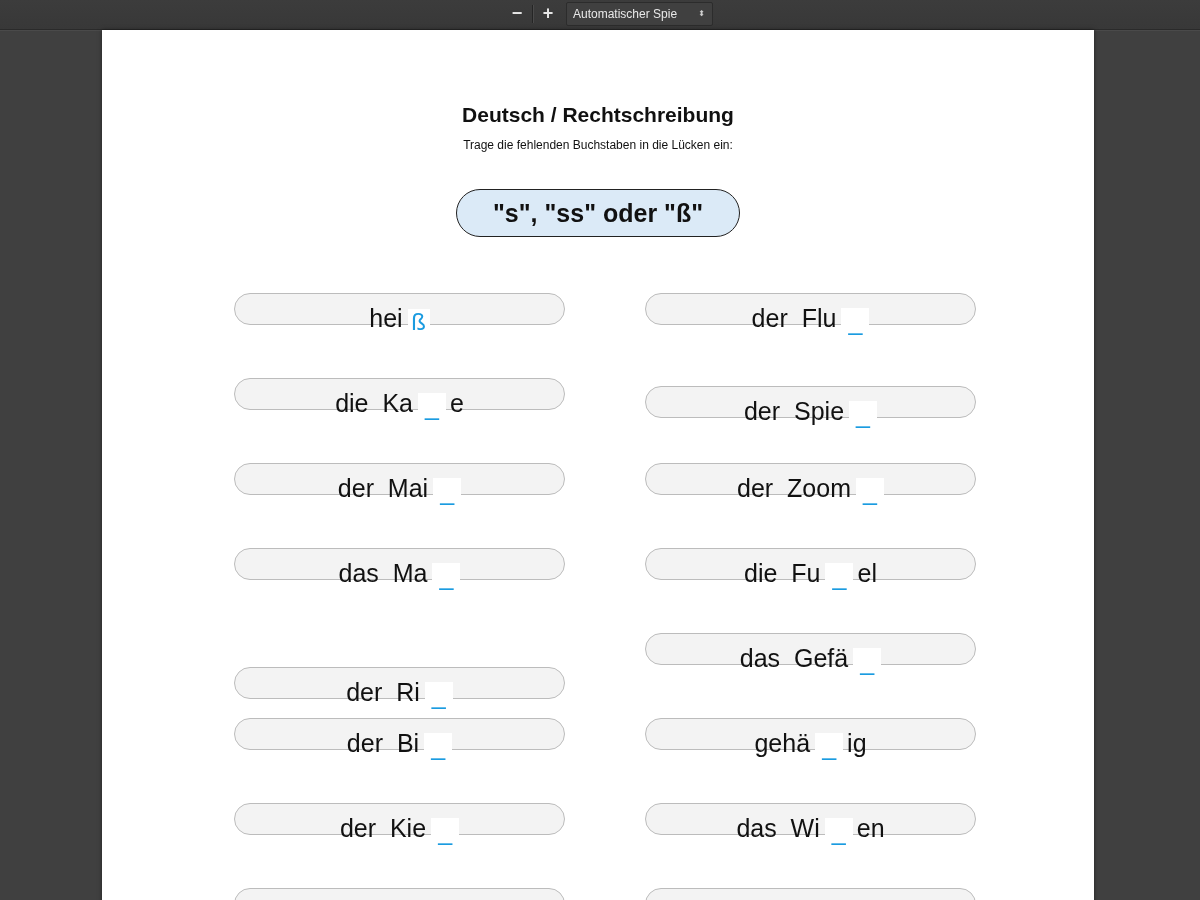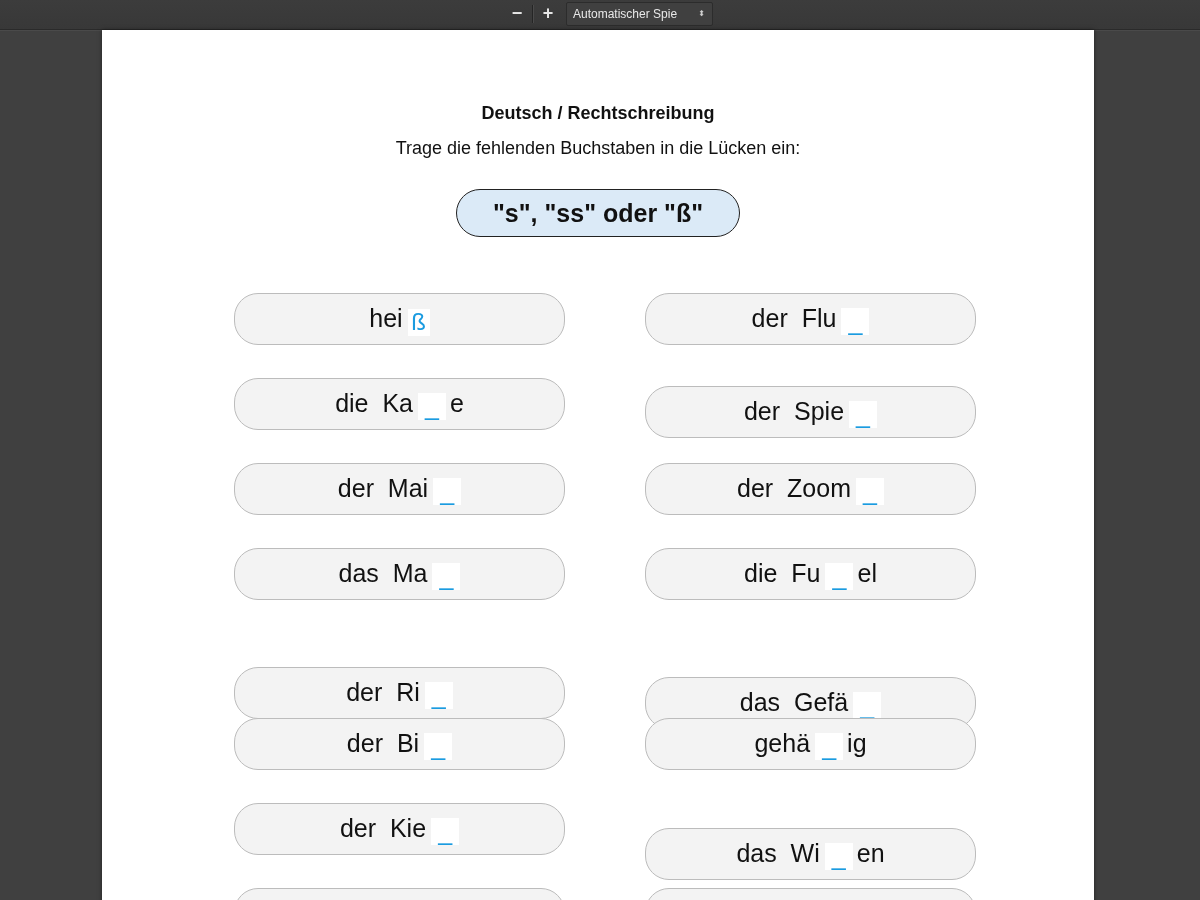--- a/index.html
+++ b/index.html
@@ -74,30 +74,30 @@
     width: 992px;
     height: 880px;
     background: #ffffff;
     box-shadow: 0 0 4px rgba(0,0,0,0.5);
   }
   .title {
     position: absolute;
     left: 0; top: 73px;
     width: 992px;
     text-align: center;
-    font-size: 18px;
+    font-size: 21px;
     font-weight: bold;
     color: #111;
   }
   .subtitle {
     position: absolute;
     left: 0; top: 108px;
     width: 992px;
     text-align: center;
-    font-size: 18px;
+    font-size: 12px;
     color: #111;
   }
   .topic-pill {
     position: absolute;
     left: 354px;
     top: 159px;
     width: 284px;
     height: 48px;
     box-sizing: border-box;
     border: 1px solid #222;
@@ -105,21 +105,21 @@
     background: #dbeaf7;
     text-align: center;
     font-size: 25px;
     font-weight: bold;
     line-height: 46px;
     color: #111;
   }
   .word-pill {
     position: absolute;
     width: 331px;
-    height: 52px;
+    height: 32px;
     box-sizing: border-box;
     border: 1px solid #bcbcbc;
     border-radius: 24px;
     background: #f3f3f3;
     text-align: center;
     font-size: 25px;
     line-height: 48px;
     color: #111;
     white-space: nowrap;
   }
@@ -165,21 +165,21 @@
   <div id="words">
       <div class="word-pill left" style="top: 263px;"><span style="white-space: pre;">hei</span><span class="gap filled end">ß</span><span></span></div>
       <div class="word-pill right" style="top: 263px;"><span style="white-space: pre;">der  Flu</span><span class="gap end">_</span><span></span></div>
       <div class="word-pill left" style="top: 348px;"><span style="white-space: pre;">die  Ka</span><span class="gap">_</span><span>e</span></div>
       <div class="word-pill right" style="top: 348px; margin-top: 8px;"><span style="white-space: pre;">der  Spie</span><span class="gap end">_</span><span></span></div>
       <div class="word-pill left" style="top: 433px;"><span style="white-space: pre;">der  Mai</span><span class="gap end">_</span><span></span></div>
       <div class="word-pill right" style="top: 433px;"><span style="white-space: pre;">der  Zoom</span><span class="gap end">_</span><span></span></div>
       <div class="word-pill left" style="top: 518px;"><span style="white-space: pre;">das  Ma</span><span class="gap end">_</span><span></span></div>
       <div class="word-pill right" style="top: 518px;"><span style="white-space: pre;">die  Fu</span><span class="gap">_</span><span>el</span></div>
       <div class="word-pill left" style="top: 603px; margin-top: 34px;"><span style="white-space: pre;">der  Ri</span><span class="gap end">_</span><span></span></div>
-      <div class="word-pill right" style="top: 603px; margin-top: 44px;"><span style="white-space: pre;">das  Gefä</span><span class="gap end">_</span><span></span></div>
+      <div class="word-pill right" style="top: 603px;"><span style="white-space: pre;">das  Gefä</span><span class="gap end">_</span><span></span></div>
       <div class="word-pill left" style="top: 688px;"><span style="white-space: pre;">der  Bi</span><span class="gap end">_</span><span></span></div>
       <div class="word-pill right" style="top: 688px;"><span style="white-space: pre;">gehä</span><span class="gap">_</span><span>ig</span></div>
       <div class="word-pill left" style="top: 773px;"><span style="white-space: pre;">der  Kie</span><span class="gap end">_</span><span></span></div>
-      <div class="word-pill right" style="top: 773px; margin-top: 25px;"><span style="white-space: pre;">das  Wi</span><span class="gap">_</span><span>en</span></div>
+      <div class="word-pill right" style="top: 773px;"><span style="white-space: pre;">das  Wi</span><span class="gap">_</span><span>en</span></div>
       <div class="word-pill left" style="top: 858px;"><span style="white-space: pre;"></span><span></span></div>
       <div class="word-pill right" style="top: 858px;"><span style="white-space: pre;"></span><span></span></div>
     </div>
 </div>
 
 </body></html>

